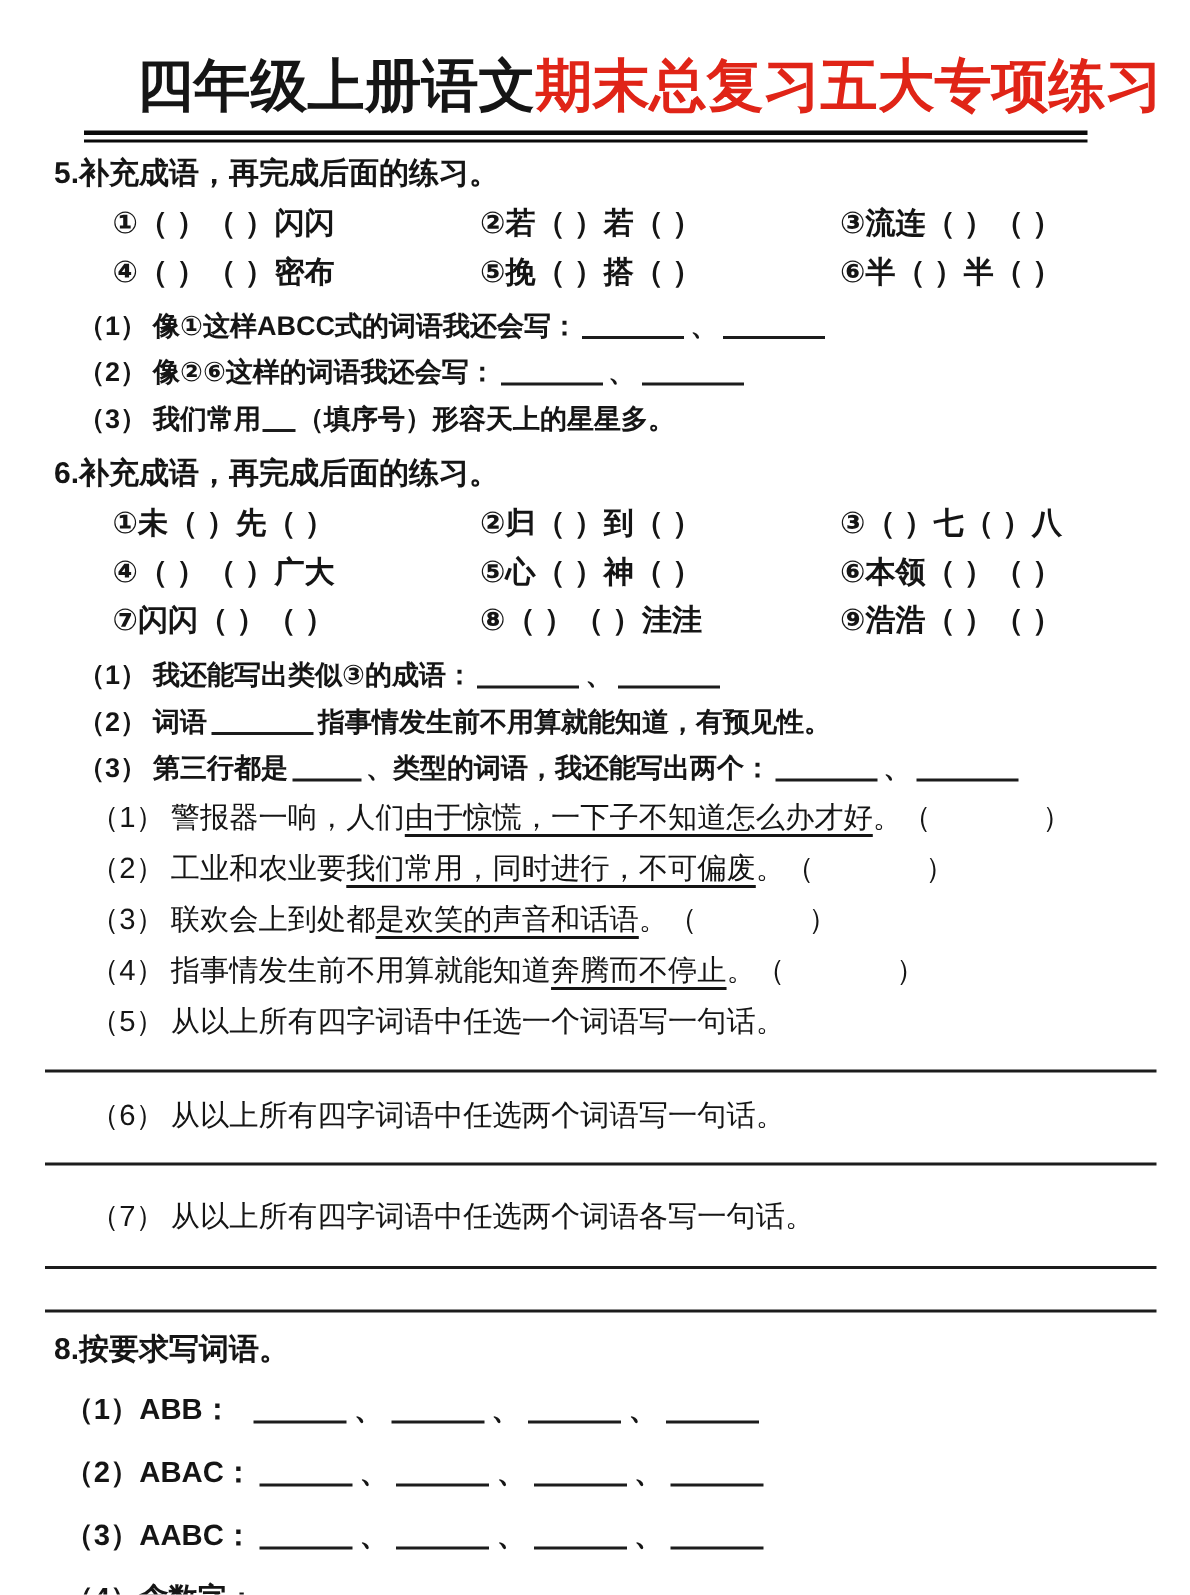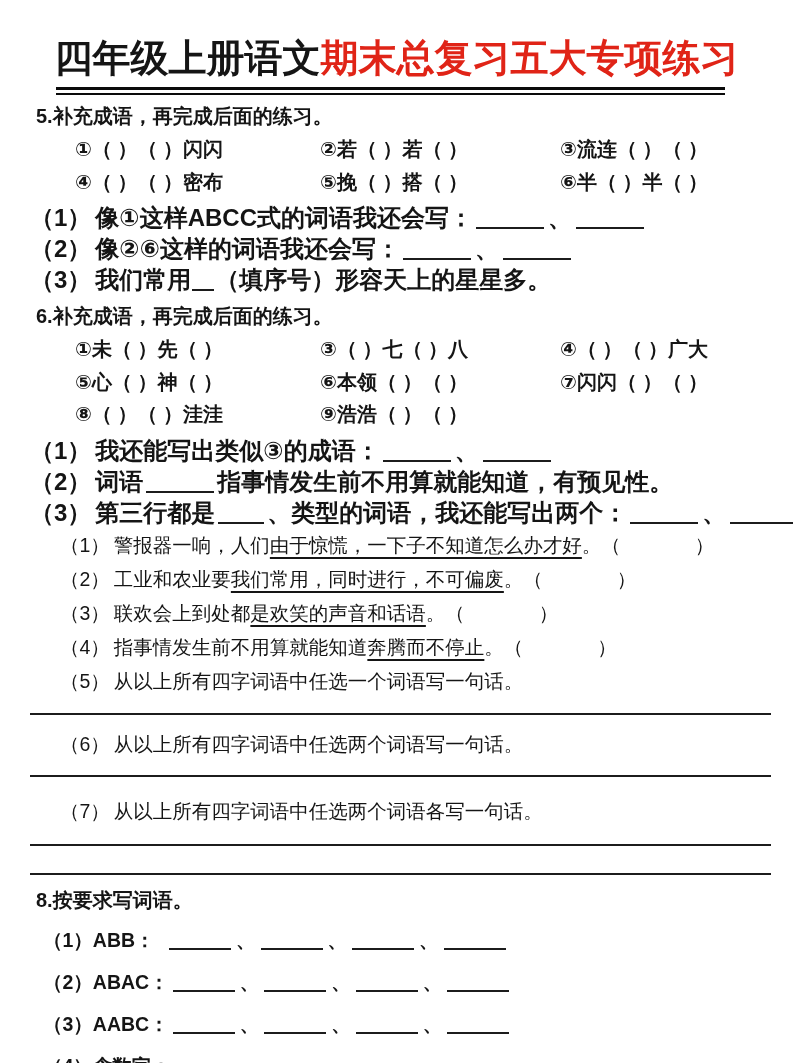--- a/index.html
+++ b/index.html
@@ -5,32 +5,32 @@
   html,body{margin:0;padding:0;}
   body{
     width:793px;height:1063px;background:#ffffff;overflow:hidden;
     font-family:"Liberation Sans","DejaVu Sans",sans-serif;
     color:#151515;
   }
   .page{padding:0 18px;box-sizing:border-box;}
 
   
   .title{
-    padding-top:34px;text-align:center;white-space:nowrap;
+    padding-top:34px;text-align:right;white-space:nowrap;
     font-size:38px;font-weight:700;letter-spacing:0px;line-height:48px;
   }
   .title .t-red{color:#e02417;}
   .rule{
     margin:5px 50px 0 38px;height:3px;
     border-top:3px solid #0a0a0a;border-bottom:2px solid #0a0a0a;
   }
 
   
   .sec-heading{font-size:20px;font-weight:700;margin:9px 0 4px 18px;line-height:25px;}
-  .q-line{margin-left:12px;font-size:24px;font-weight:600;line-height:31px;white-space:nowrap;}
+  .q-line{margin-left:34px;font-size:18px;font-weight:600;line-height:31px;white-space:nowrap;}
   .q-num{margin-right:4px;}
 
   
   .idiom-grid{
     display:grid;margin-left:57px;margin-top:2px;margin-bottom:4px;
     grid-template-columns:245px 240px auto;
     font-size:20px;font-weight:600;line-height:32.5px;white-space:nowrap;
   }
 
   
@@ -90,20 +90,21 @@
   <div class="q-line">
     <span class="q-num">（2）</span><span>像②⑥这样的词语我还会写：</span><span class="blank w-std"></span><span class="sep">、</span><span class="blank w-std"></span>
   </div>
   <div class="q-line">
     <span class="q-num">（3）</span><span>我们常用</span><span class="blank w-tiny"></span><span>（填序号）形容天上的星星多。</span>
   </div>
 
   <div class="sec-heading">6.补充成语，再完成后面的练习。</div>
   <div class="idiom-grid">
     <span>①未（ ）先（ ）</span>
+    <span>②归（ ）到（ ）</span>
     <span>③（ ）七（ ）八</span>
     <span>④（ ）（ ）广大</span>
     <span>⑤心（ ）神（ ）</span>
     <span>⑥本领（ ）（ ）</span>
     <span>⑦闪闪（ ）（ ）</span>
     <span>⑧（ ）（ ）洼洼</span>
     <span>⑨浩浩（ ）（ ）</span>
   </div>
   <div class="q-line">
     <span class="q-num">（1）</span><span>我还能写出类似③的成语：</span><span class="blank w-std"></span><span class="sep">、</span><span class="blank w-std"></span>

